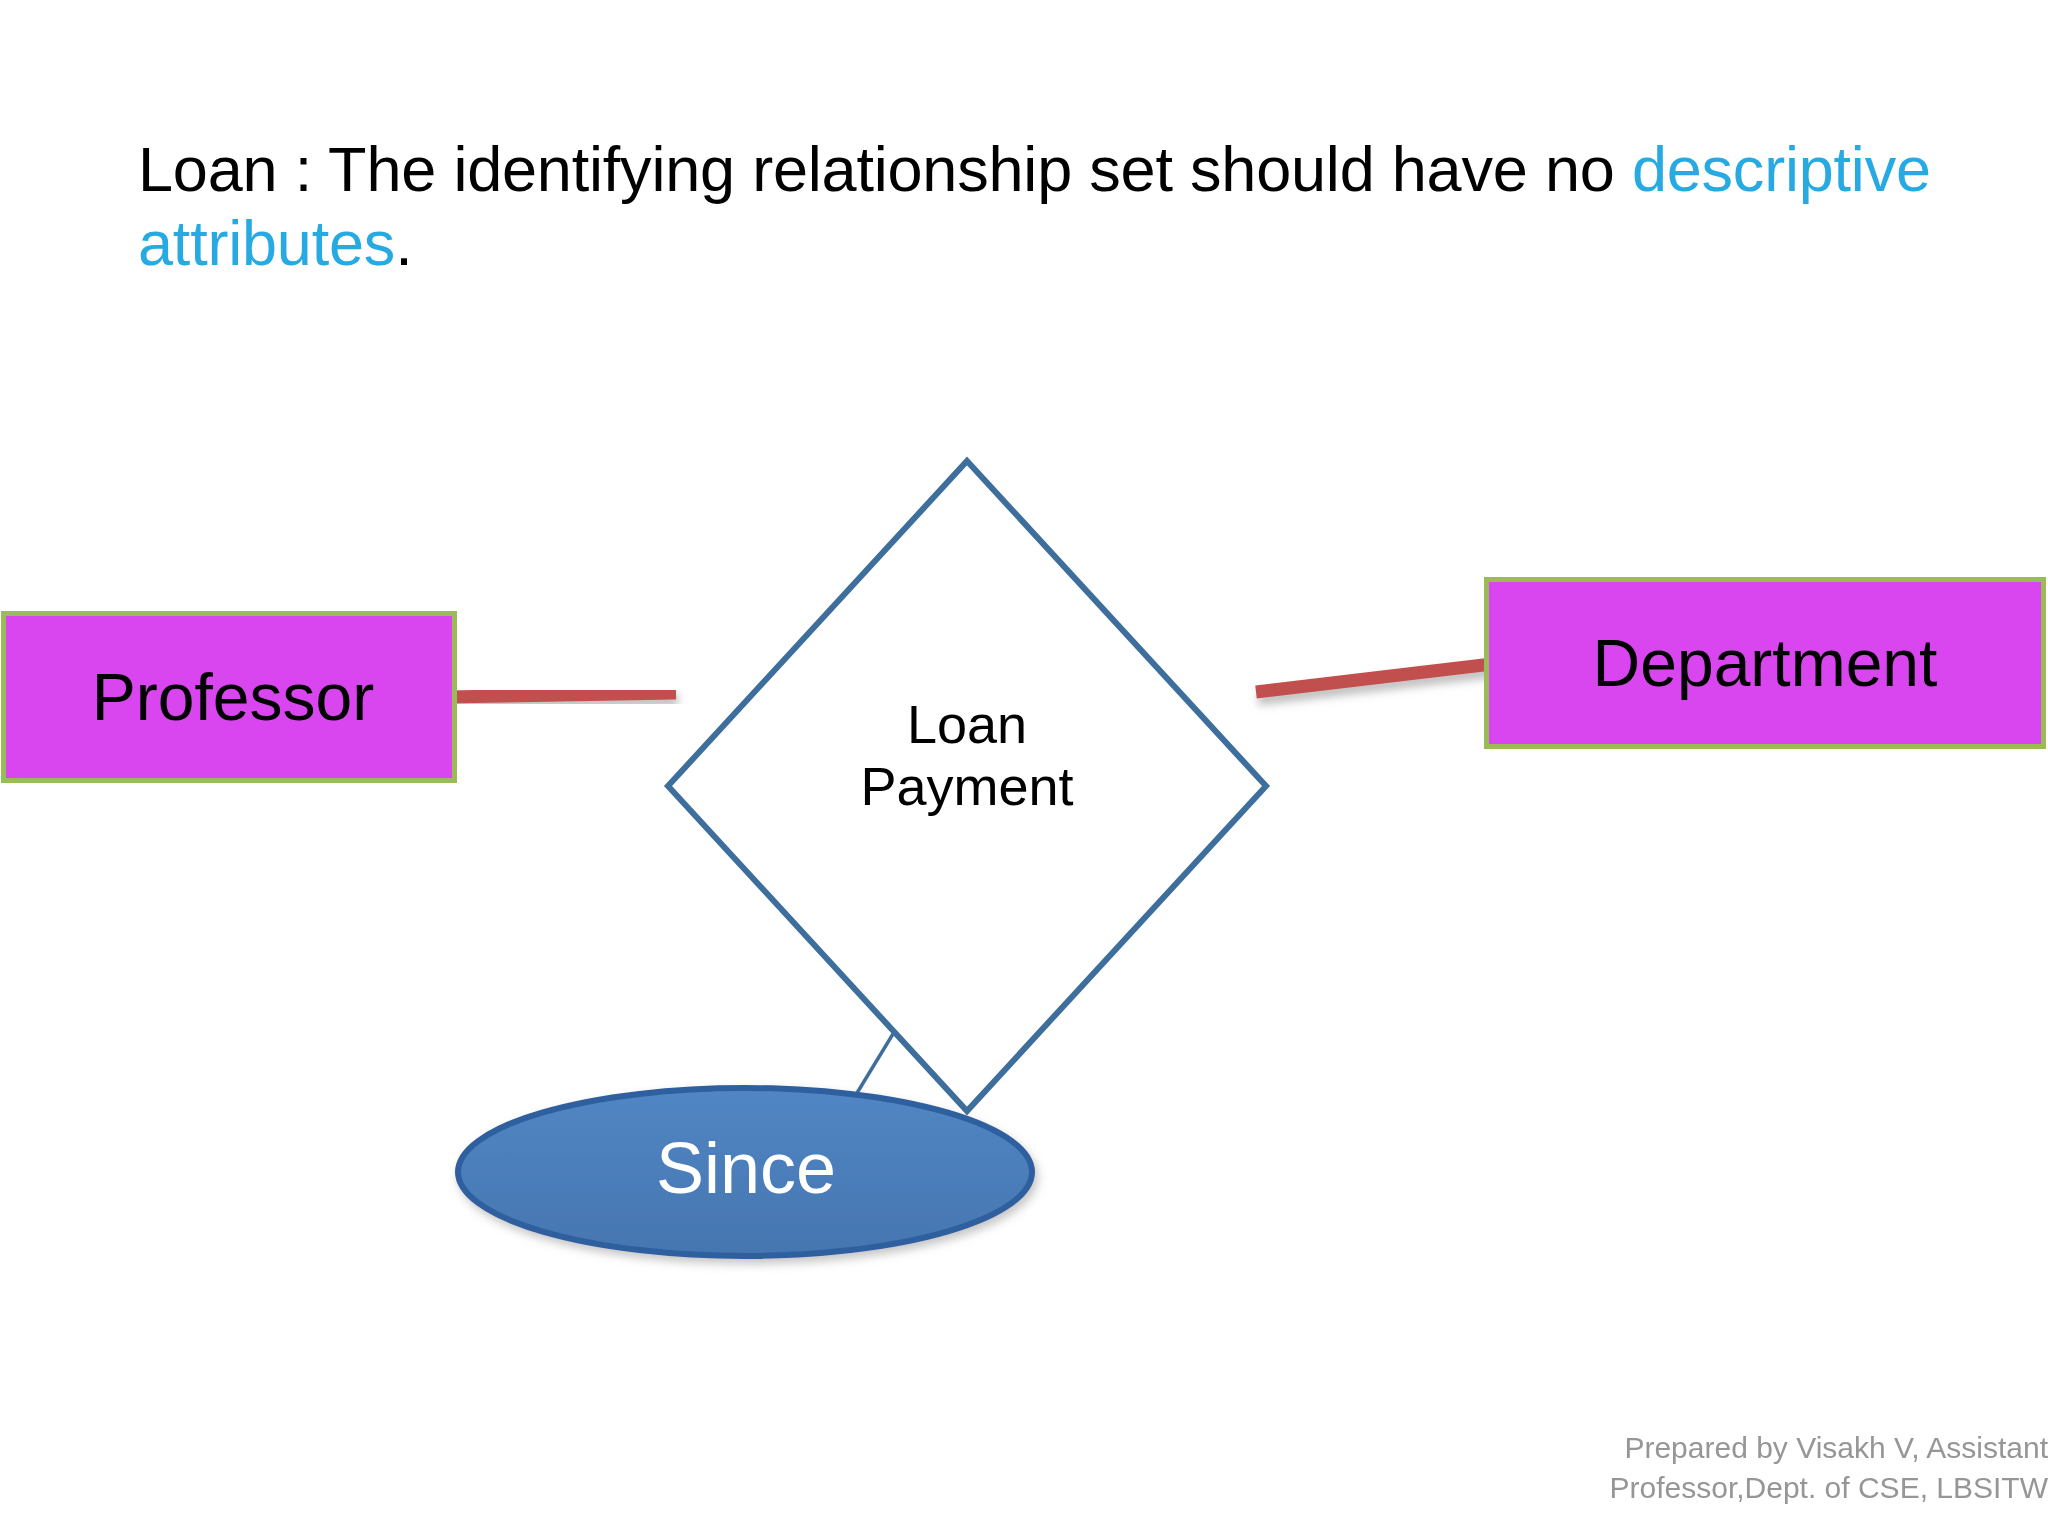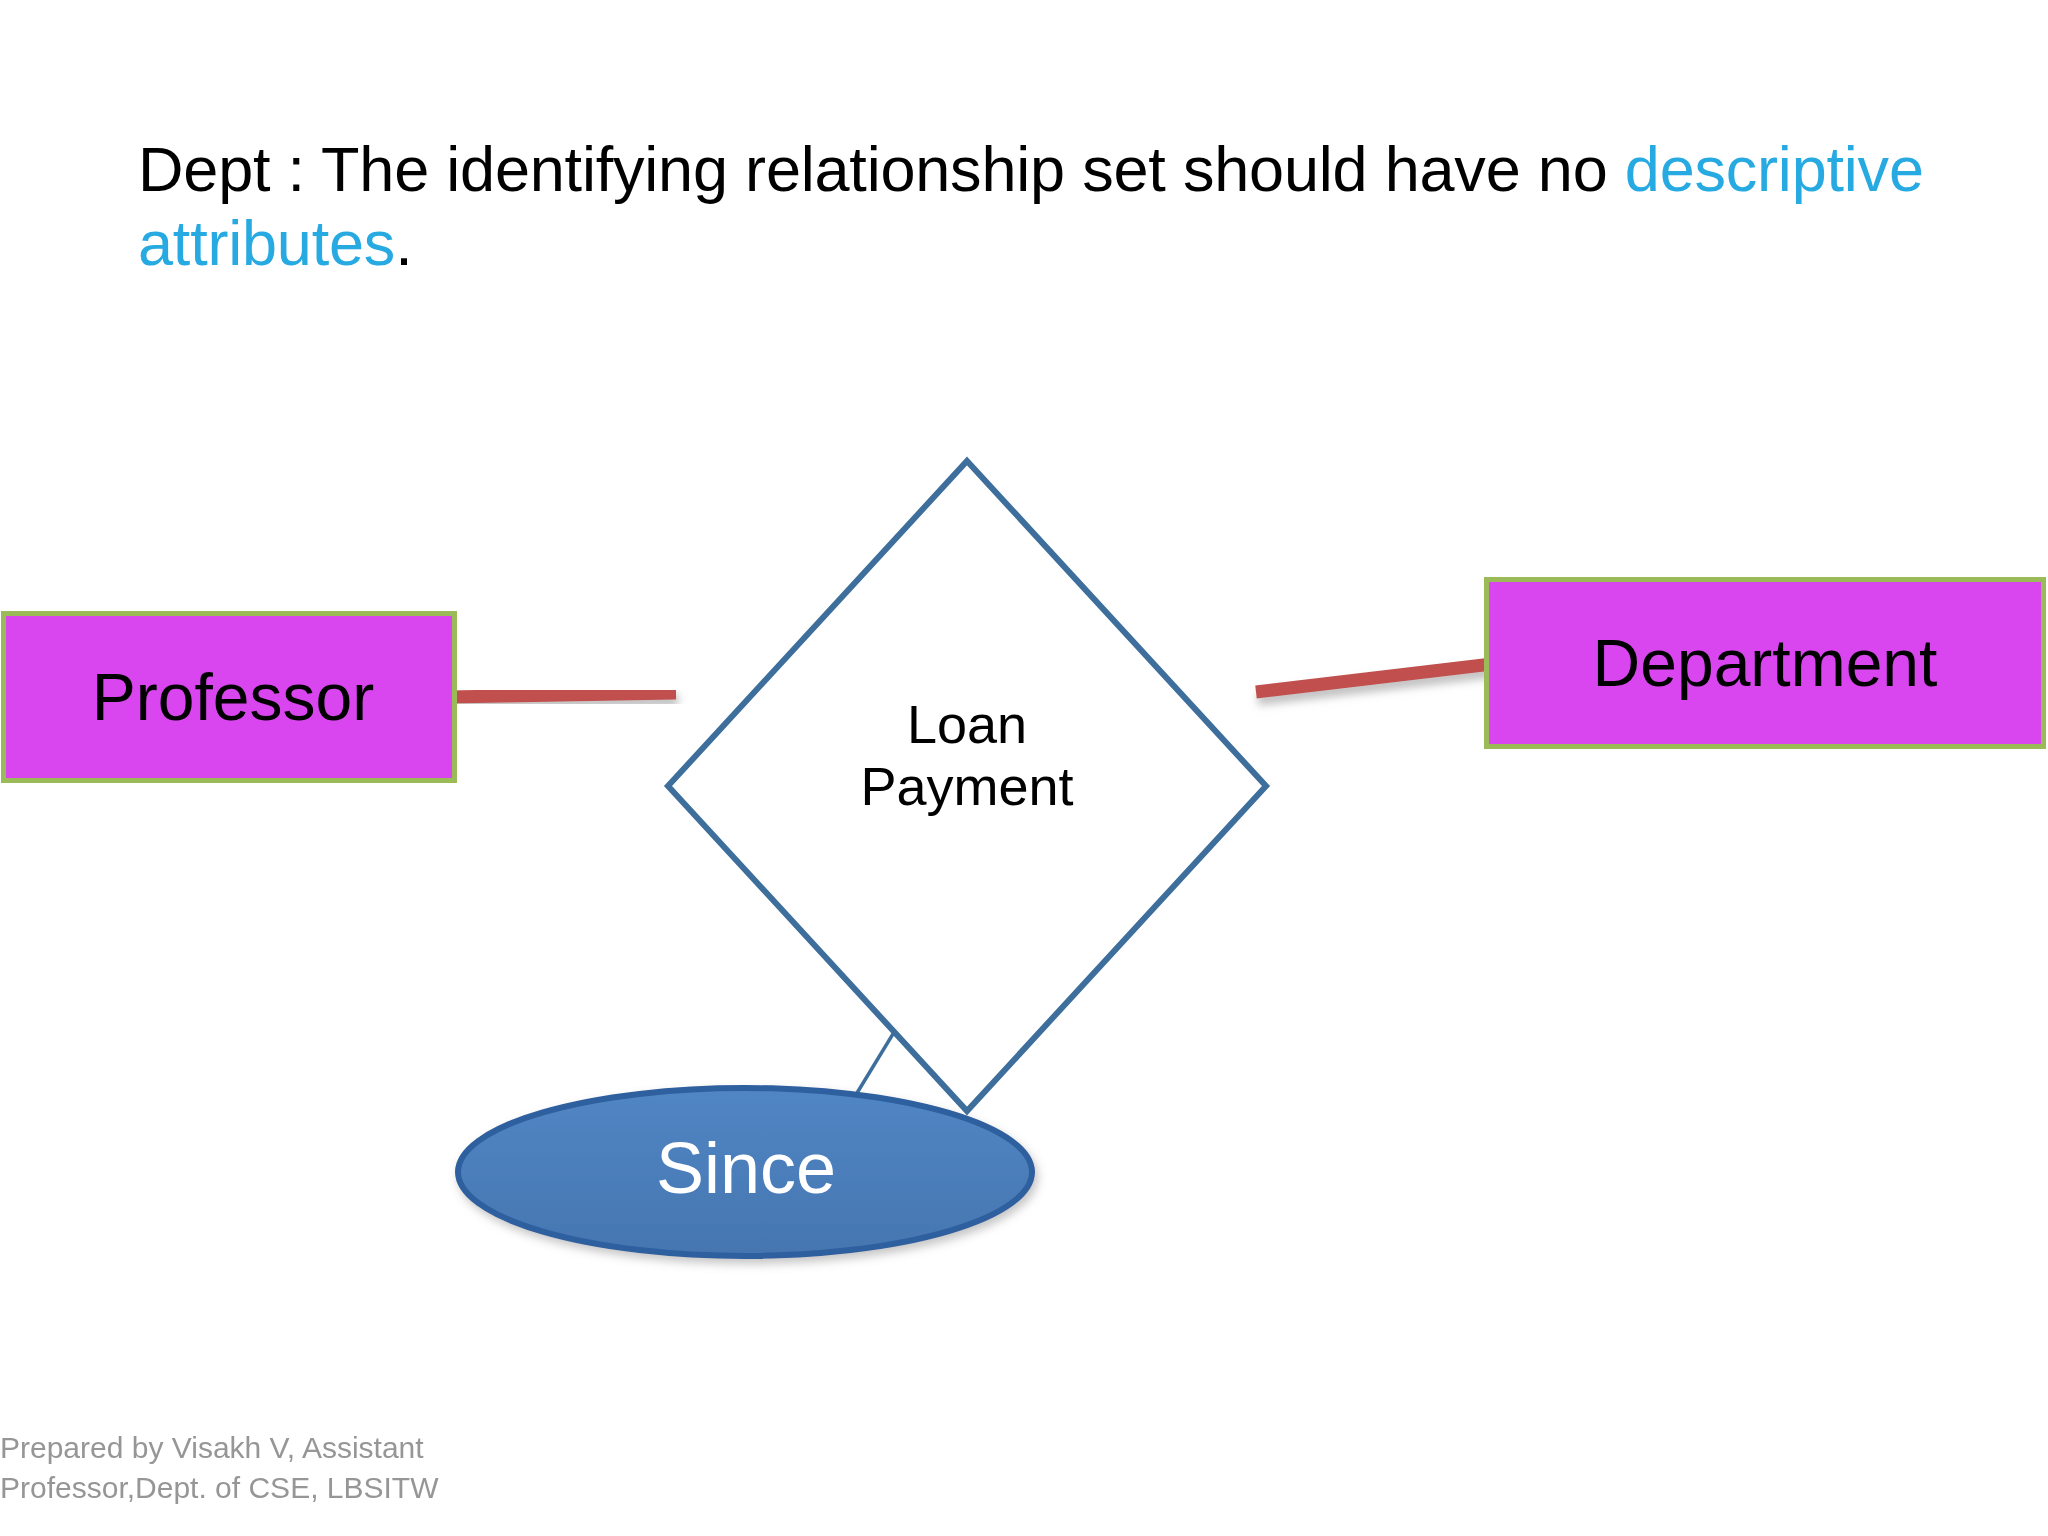--- a/index.html
+++ b/index.html
@@ -107,37 +107,37 @@
     z-index: 5;
     pointer-events: none;
   }
 
   
   #footer {
     position: absolute;
     left: 0;
     top: 1428px;
     width: 2048px;
-    text-align: left;
+    text-align: right;
     font-family: "Liberation Sans", sans-serif;
     font-size: 30px;
     line-height: 1.32;
     color: #969696;
   }
   #footer span {
     display: block;
   }
 </style>
 </head>
 <body>
 
 <div id="slide">
 
   <div id="note-block">
-    <span>Dept : The identifying relationship set should have no </span><span class="hl">descriptive attributes</span><span>.</span>
+    <span>Loan : The identifying relationship set should have no </span><span class="hl">descriptive attributes</span><span>.</span>
   </div>
 
   <svg id="diagram-svg" viewBox="0 0 2048 1536" xmlns="http://www.w3.org/2000/svg">
     <defs>
       <linearGradient id="ellipse-grad" x1="0" y1="0" x2="0" y2="1">
         <stop offset="0%" stop-color="#5186C4"></stop>
         <stop offset="100%" stop-color="#4576B0"></stop>
       </linearGradient>
       <filter id="soft-shadow" x="-20%" y="-60%" width="160%" height="320%">
         <feDropShadow dx="2" dy="7" stdDeviation="4" flood-color="#8d8d8d" flood-opacity="0.55"></feDropShadow>

